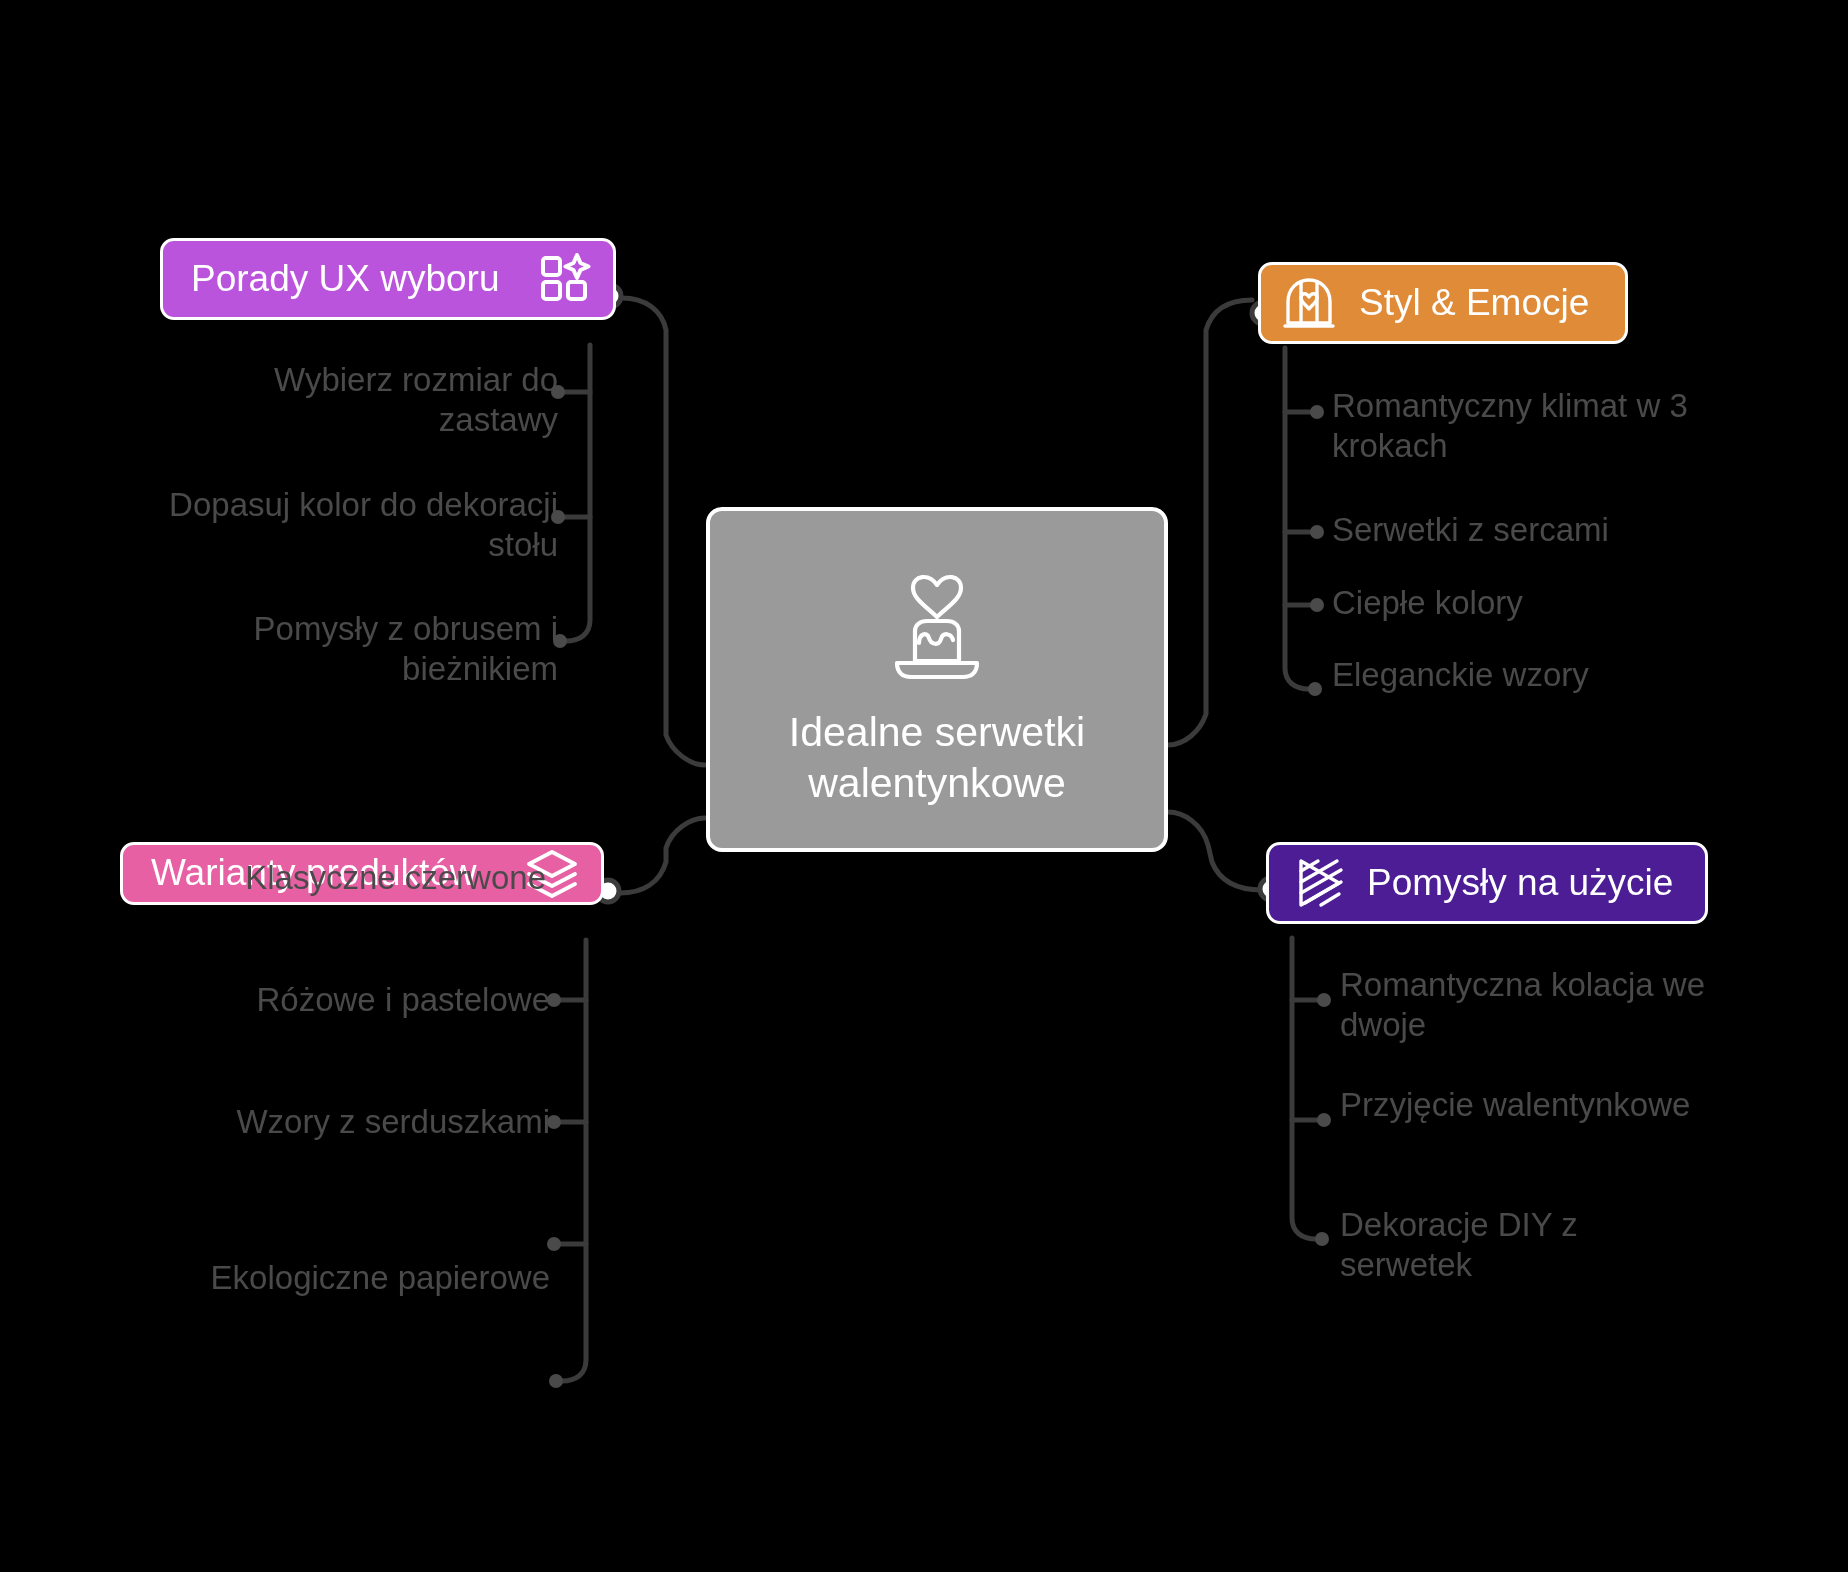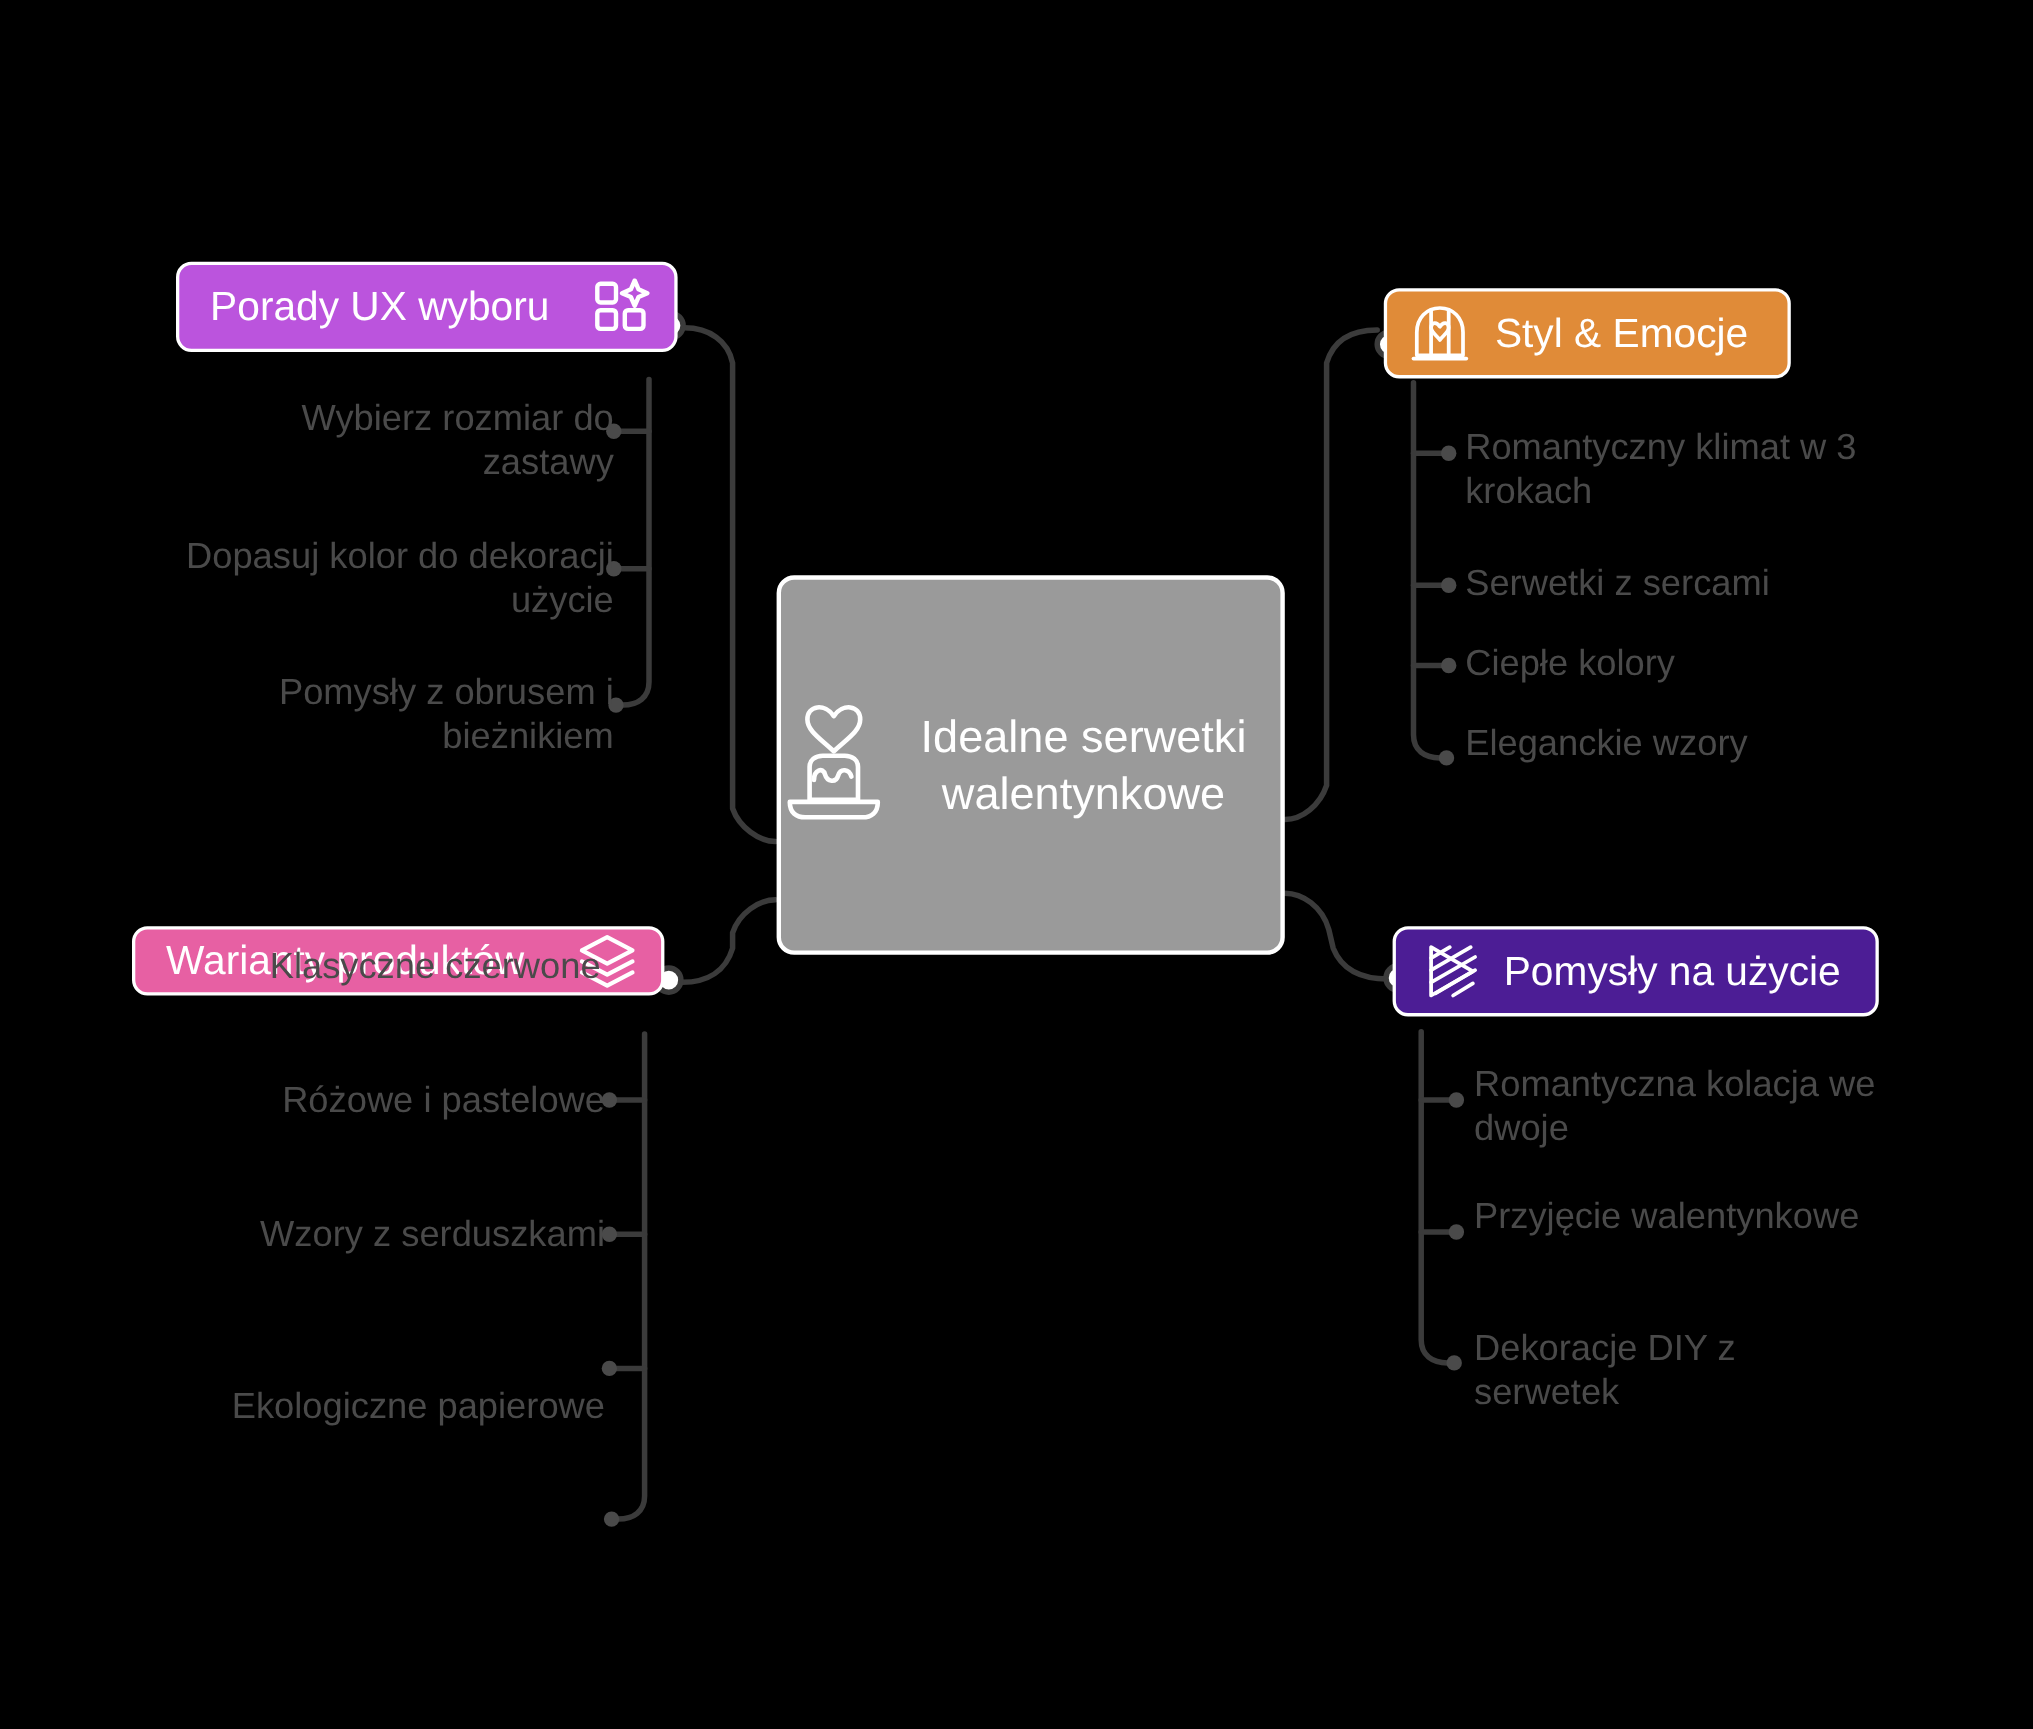--- a/index.html
+++ b/index.html
@@ -52,25 +52,24 @@
   .node.red    { background: #e65550; }
 
   
   .center-node {
     position: absolute;
     box-sizing: border-box;
     background: #9a9a9a;
     border: 4px solid #ffffff;
     border-radius: 16px;
     display: flex;
-    flex-direction: row;
+    flex-direction: column;
     align-items: center;
     justify-content: center;
     color: #ffffff;
-    margin-top: 16px;
   }
   .center-node .ctitle {
     font-size: 41px;
     line-height: 1.22;
     text-align: center;
     width: 100%;
     white-space: pre-line;
   }
   .center-icon { margin-bottom: 22px; }
 
@@ -163,21 +162,21 @@
       <svg width="52" height="52" viewBox="0 0 52 52" fill="none" stroke="#ffffff" stroke-width="4" stroke-linecap="round" stroke-linejoin="round">
         <rect x="4" y="5" width="17" height="17" rx="3"></rect>
         <rect x="4" y="29" width="17" height="17" rx="3"></rect>
         <rect x="29" y="29" width="17" height="17" rx="3"></rect>
         <path d="M38 2 L 41.5 10 L 49.5 13.5 L 41.5 17 L 38 25 L 34.5 17 L 26.5 13.5 L 34.5 10 Z"></path>
       </svg>
     </span>
   </div>
 
   <div class="leaf r-align" style="left:168px; top:360px; width:390px;">Wybierz rozmiar do zastawy</div>
-  <div class="leaf r-align" style="left:168px; top:485px; width:390px;">Dopasuj kolor do dekoracji użycie</div>
+  <div class="leaf r-align" style="left:168px; top:485px; width:390px;">Dopasuj kolor do dekoracji stołu</div>
   <div class="leaf r-align" style="left:168px; top:609px; width:390px;">Pomysły z obrusem i bieżnikiem</div>
 
   <div class="node orange" style="left: 1258px; top: 262px; width: 370px; height: 82px; padding: 0px 26px 0px 20px; justify-content: flex-start; gap: 22px; background: rgb(224, 139, 56);">
     <span class="ico">
       <svg width="56" height="56" viewBox="0 0 56 56" fill="none" stroke="#ffffff" stroke-width="3.4" stroke-linecap="round" stroke-linejoin="round">
         <path d="M28 5 C 16 5 7 14 7 27 L 7 48 L 49 48 L 49 27 C 49 14 40 5 28 5 Z"></path>
         <path d="M20 7 L 20 48"></path>
         <path d="M36 7 L 36 48"></path>
         <path d="M28 22 C 25 17 20 18 20 23 C 20 27 25 30 28 34 C 31 30 36 27 36 23 C 36 18 31 17 28 22 Z"></path>
         <path d="M4 51 L 52 51"></path>

